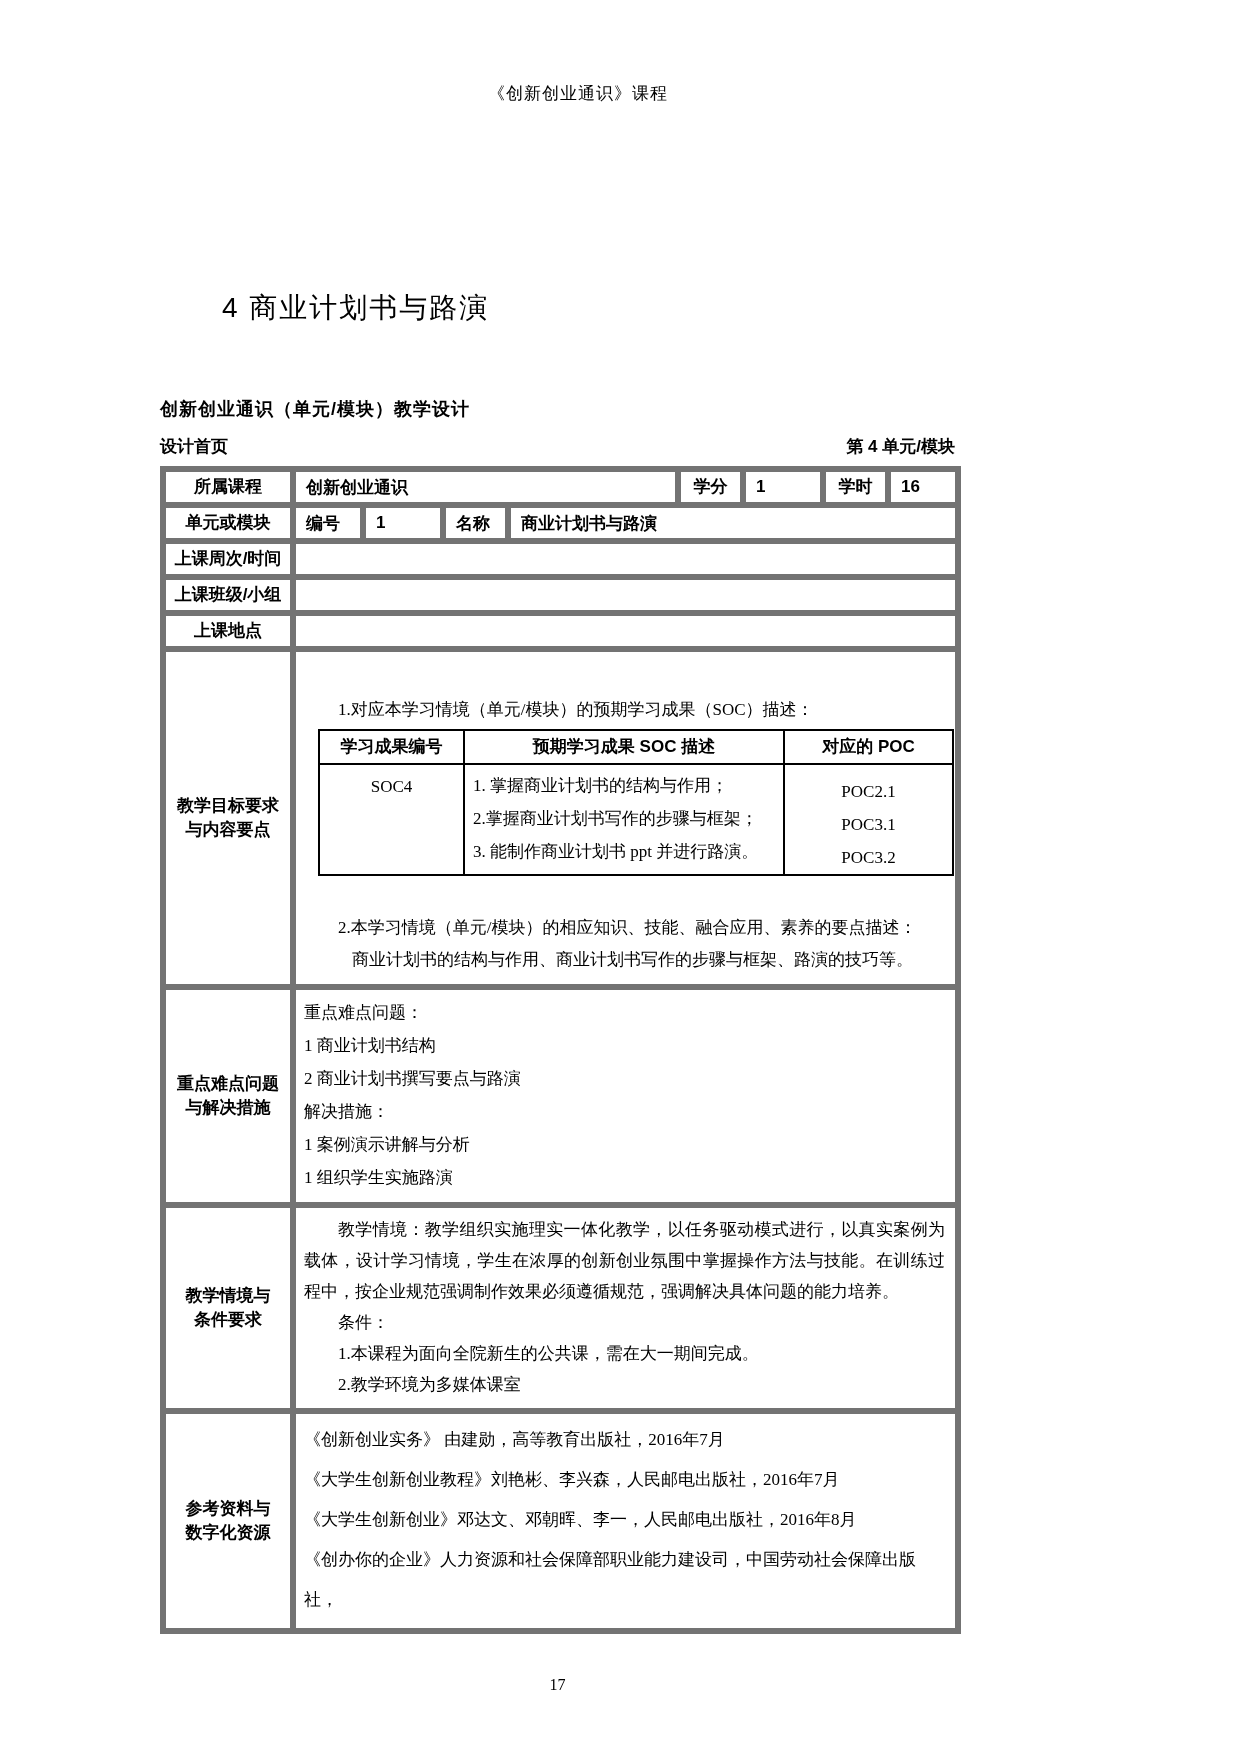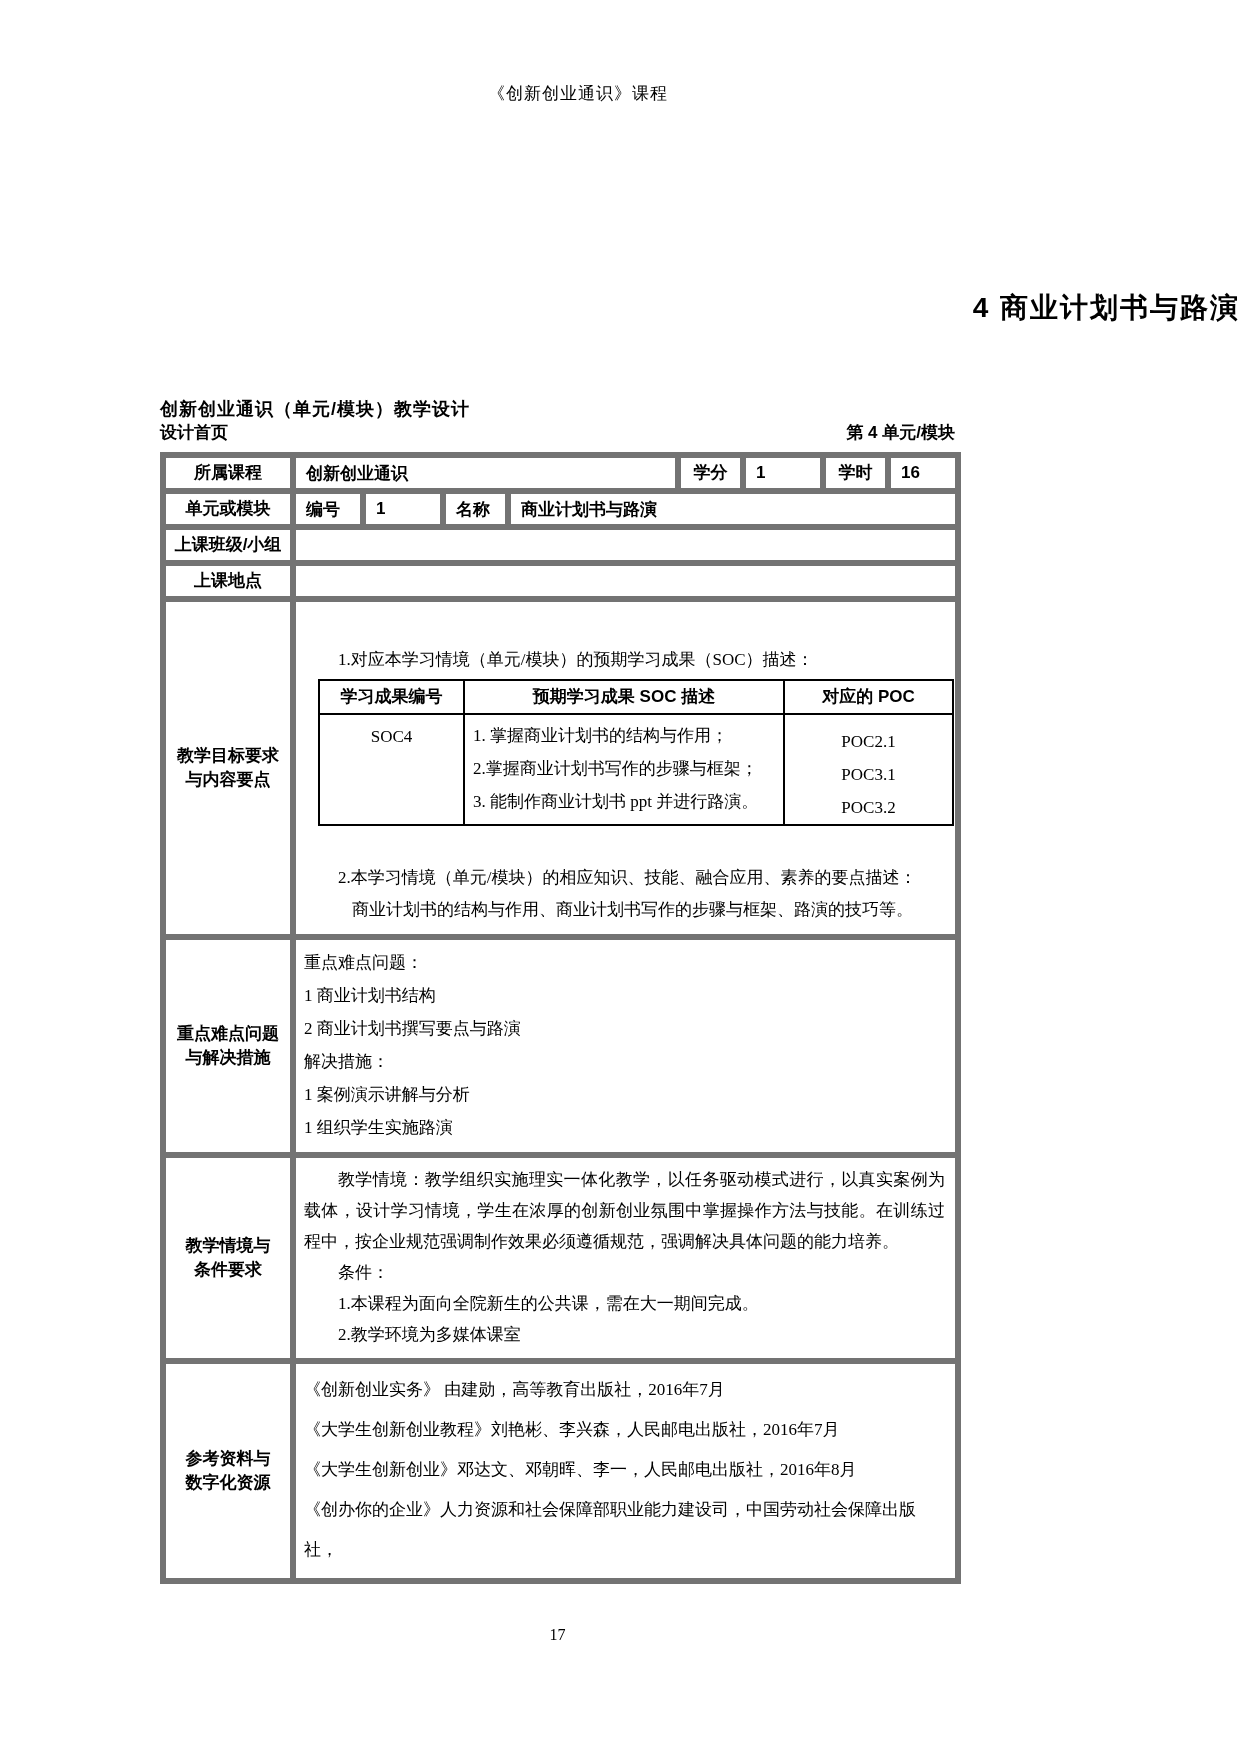--- a/index.html
+++ b/index.html
@@ -14,40 +14,40 @@
   }
 
   .doc-header {
     margin: 82px 0 0 160px;
     width: 836px;
     text-align: center;
     font-size: 17px;
     letter-spacing: 1px;
   }
   .chapter {
-    margin: 184px 0 0 222px;
+    margin: 184px 12px 0 222px;
     font-size: 28px;
-    font-weight: bold;
+    font-weight: normal;
     font-family: "Liberation Sans", "DejaVu Sans", sans-serif;
     letter-spacing: 2px;
-    text-align: right;
   }
   .content { margin-left: 160px; width: 795px; }
   .doc-title {
     margin-top: 70px;
     text-align: left;
     font-size: 18px;
     font-weight: bold;
     font-family: "Liberation Sans", "DejaVu Sans", sans-serif;
     letter-spacing: 1px;
   }
   .design-row {
     display: flex;
     justify-content: space-between;
     align-items: baseline;
+    margin-top: 14px;
     font-weight: bold;
     font-family: "Liberation Sans", "DejaVu Sans", sans-serif;
     font-size: 17px;
   }
 
   table.main-table {
     border-collapse: collapse;
     margin-top: 8px;
     width: 795px;
     table-layout: fixed;
@@ -172,20 +172,24 @@
           <td class="val">1</td>
           <td class="lbl">学时</td>
           <td class="val">16</td>
         </tr>
         <tr class="small">
           <td class="lbl">单元或模块</td>
           <td class="val">编号</td>
           <td class="val">1</td>
           <td class="val">名称</td>
           <td colspan="5" class="val">商业计划书与路演</td>
+        </tr>
+        <tr class="small">
+          <td class="lbl">上课周次/时间</td>
+          <td colspan="8"></td>
         </tr>
         <tr class="small">
           <td class="lbl">上课班级/小组</td>
           <td colspan="8"></td>
         </tr>
         <tr class="small">
           <td class="lbl">上课地点</td>
           <td colspan="8"></td>
         </tr>
 

